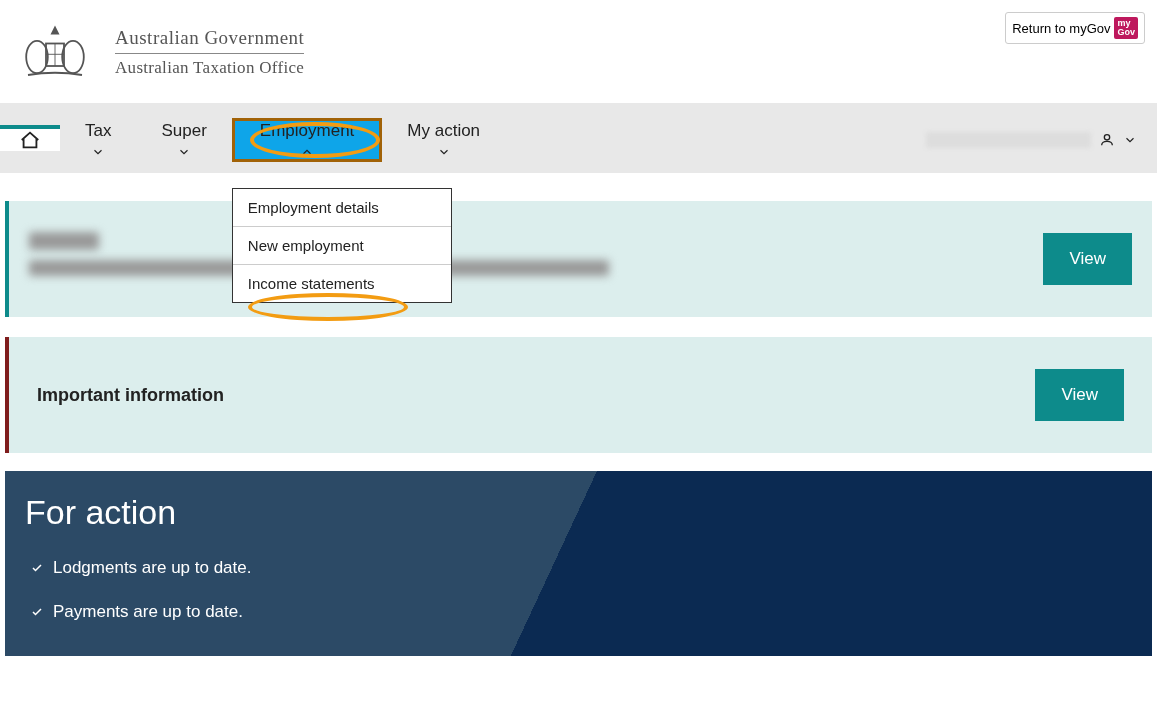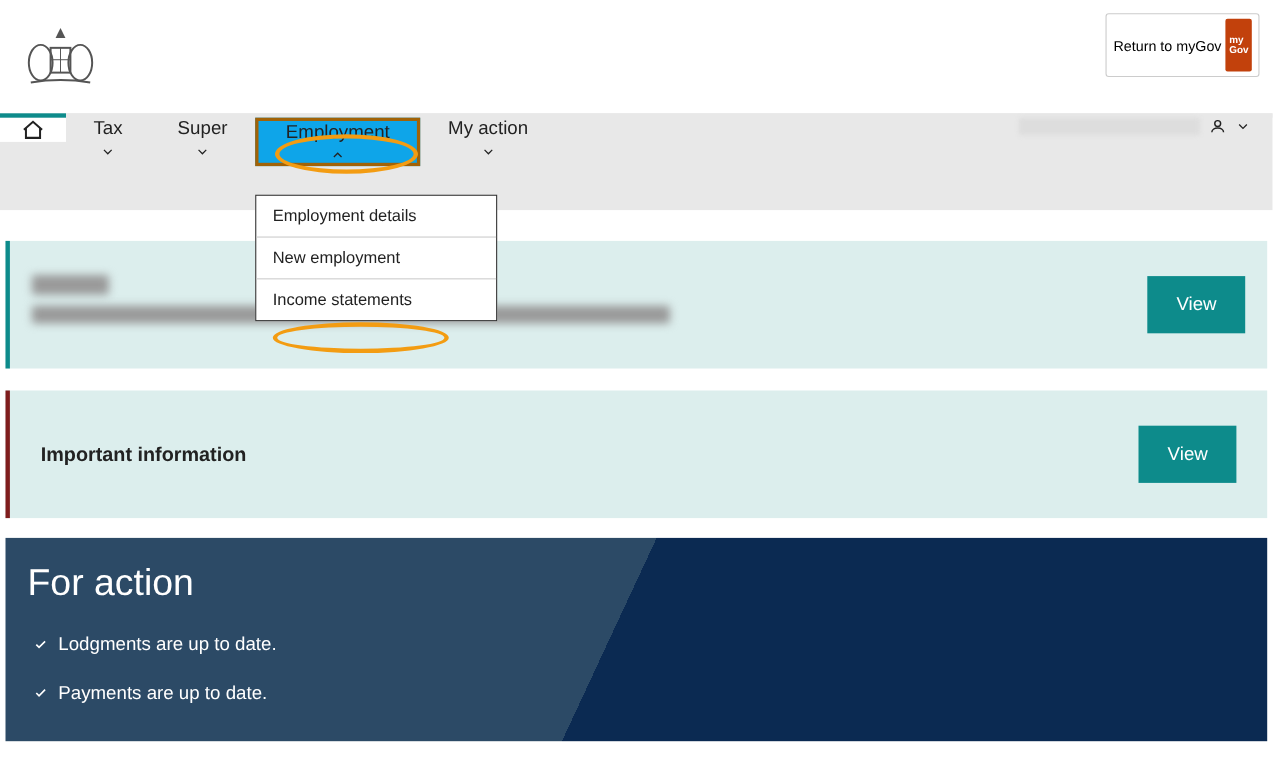--- a/index.html
+++ b/index.html
@@ -1,31 +1,31 @@
 <!DOCTYPE html>
 <html><head>
   <meta charset="utf-8">
   <style>
     * { margin: 0; padding: 0; box-sizing: border-box; }
     body { font-family: Arial, Helvetica, sans-serif; width: 1157px; background: #fff; }
 
     
     .mygov-link { position: absolute; top: 12px; right: 12px; border: 1px solid #ccc; background: #fff; padding: 4px 6px; border-radius: 3px; display: flex; align-items: center; gap: 4px; font-size: 13px; cursor: pointer; }
-    .mygov-badge { background: #c2410c; color: #fff; font-size: 9px; font-weight: bold; padding: 15px 3px; border-radius: 2px; line-height: 1; }
+    .mygov-badge { background: #be185d; color: #fff; font-size: 9px; font-weight: bold; padding: 2px 3px; border-radius: 2px; line-height: 1; }
 
     
     .header { padding: 20px 10px 18px 10px; }
     .logo-block { display: flex; align-items: center; gap: 15px; }
     .crest { width: 90px; height: 65px; color: #555; }
     .logo-text { display: flex; flex-direction: column; }
     .logo-line1 { font-family: Georgia, serif; font-size: 19px; color: #555; letter-spacing: 0.5px; padding-bottom: 4px; border-bottom: 1px solid #888; }
     .logo-line2 { font-family: Georgia, serif; font-size: 17px; color: #555; letter-spacing: 0.3px; padding-top: 4px; }
 
     
-    .nav { background: #e8e8e8; display: flex; align-items: flex-start; height: 88px; position: relative; border-top: 4px solid #e8e8e8; }
+    .nav { background: #e8e8e8; display: flex; align-items: center; height: 70px; position: relative; border-top: 4px solid #e8e8e8; }
     .nav-home { width: 60px; background: #fff; display: flex; align-items: center; justify-content: center; border-top: 4px solid #0d8b8b; margin-top: -4px; cursor: pointer; }
     .nav-home svg { width: 22px; height: 22px; }
     .nav-item { display: flex; flex-direction: column; align-items: center; justify-content: center; padding: 0 25px; font-size: 17px; color: #222; cursor: pointer; gap: 4px; }
     .nav-item.active { border: 3px solid #a16207; background: #0ea5e9; }
     .chevron { width: 14px; height: 14px; }
     .nav-spacer { flex: 1; }
     .user-area { display: flex; align-items: center; padding-right: 20px; gap: 8px; }
     .user-blur { width: 165px; height: 16px; background: #ddd; border-radius: 2px; filter: blur(2px); }
     .user-icon { width: 16px; height: 16px; }
 
@@ -77,20 +77,24 @@
     <svg class="crest" viewBox="0 0 100 70">
 
       <path fill="#555" d="M50 5 L55 15 L45 15 Z"></path>
       <ellipse cx="30" cy="40" rx="12" ry="18" fill="none" stroke="#555" stroke-width="2"></ellipse>
       <ellipse cx="70" cy="40" rx="12" ry="18" fill="none" stroke="#555" stroke-width="2"></ellipse>
       <rect x="40" y="25" width="20" height="25" fill="none" stroke="#555" stroke-width="2"></rect>
       <line x1="50" y1="25" x2="50" y2="50" stroke="#555" stroke-width="1"></line>
       <line x1="40" y1="37" x2="60" y2="37" stroke="#555" stroke-width="1"></line>
       <path d="M20 60 Q50 55 80 60" fill="none" stroke="#555" stroke-width="2"></path>
     </svg>
+    <div class="logo-text">
+      <div class="logo-line1">Australian Government</div>
+      <div class="logo-line2">Australian Taxation Office</div>
+    </div>
   </div>
 </div>
 
 <div class="nav">
   <div class="nav-home">
     <svg viewBox="0 0 24 24" fill="none" stroke="#222" stroke-width="2">
       <path d="M3 12 L12 4 L21 12 M5 10 V20 H19 V10"></path>
     </svg>
   </div>
   <div class="nav-item">

